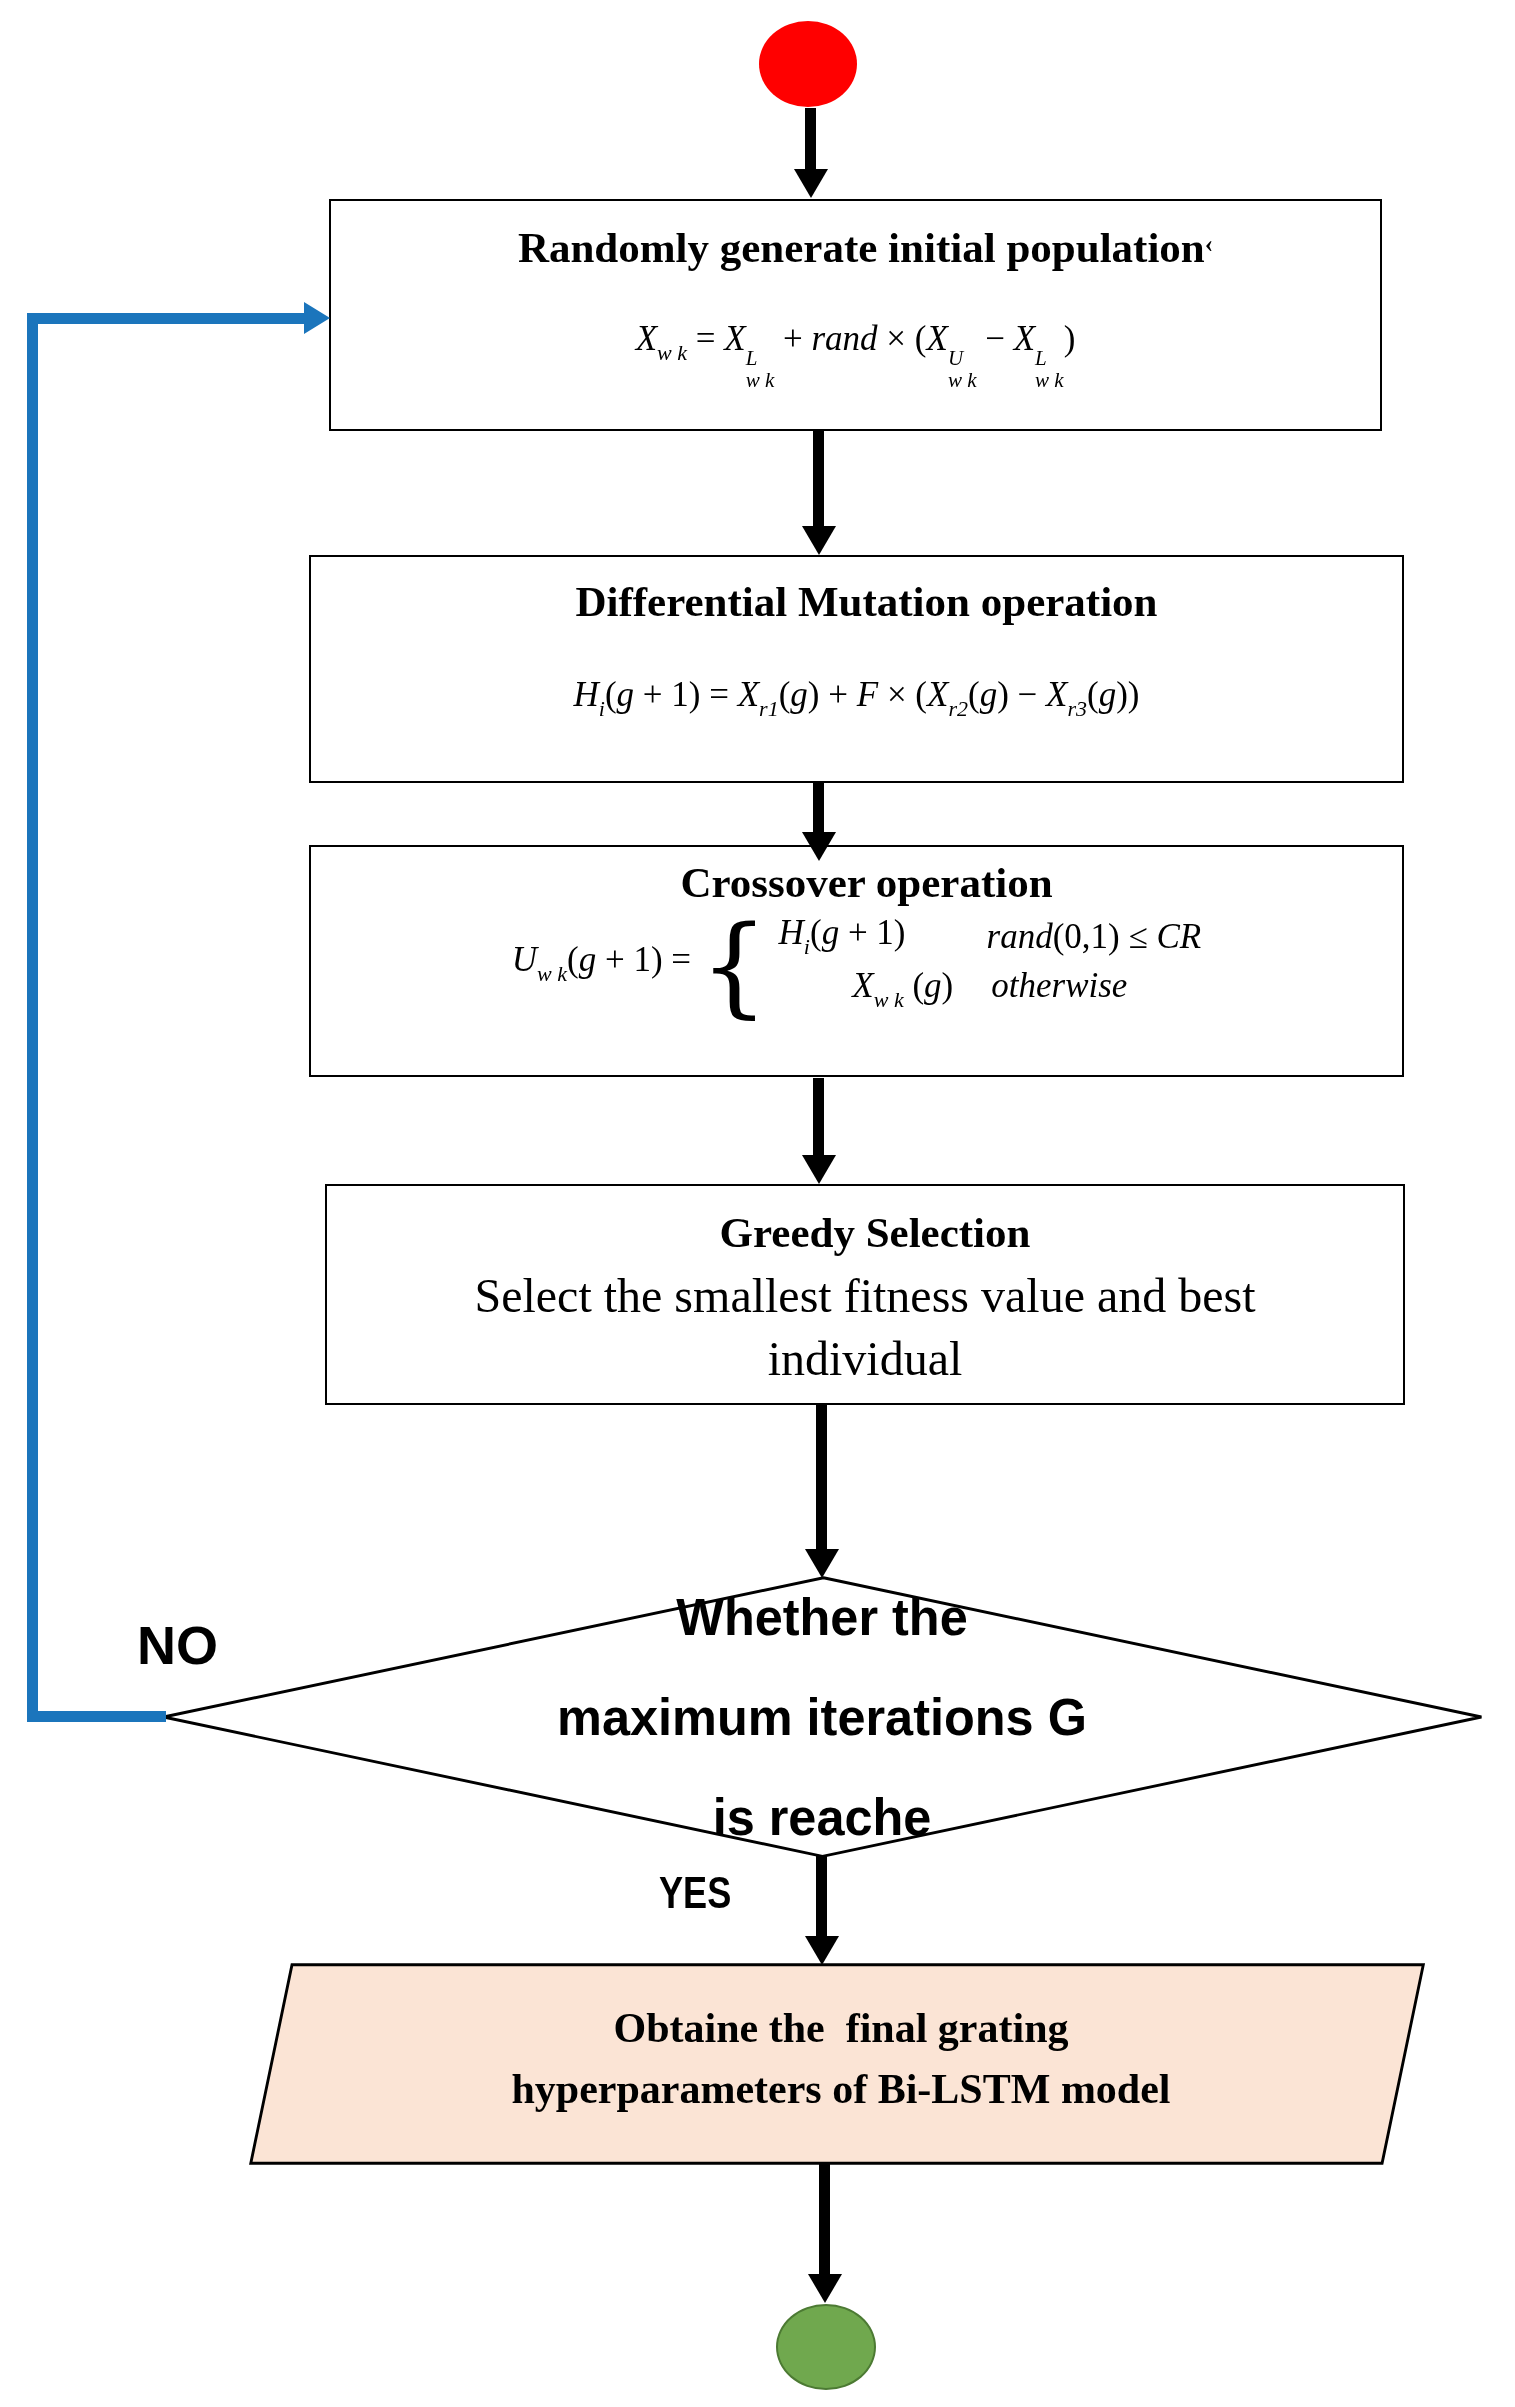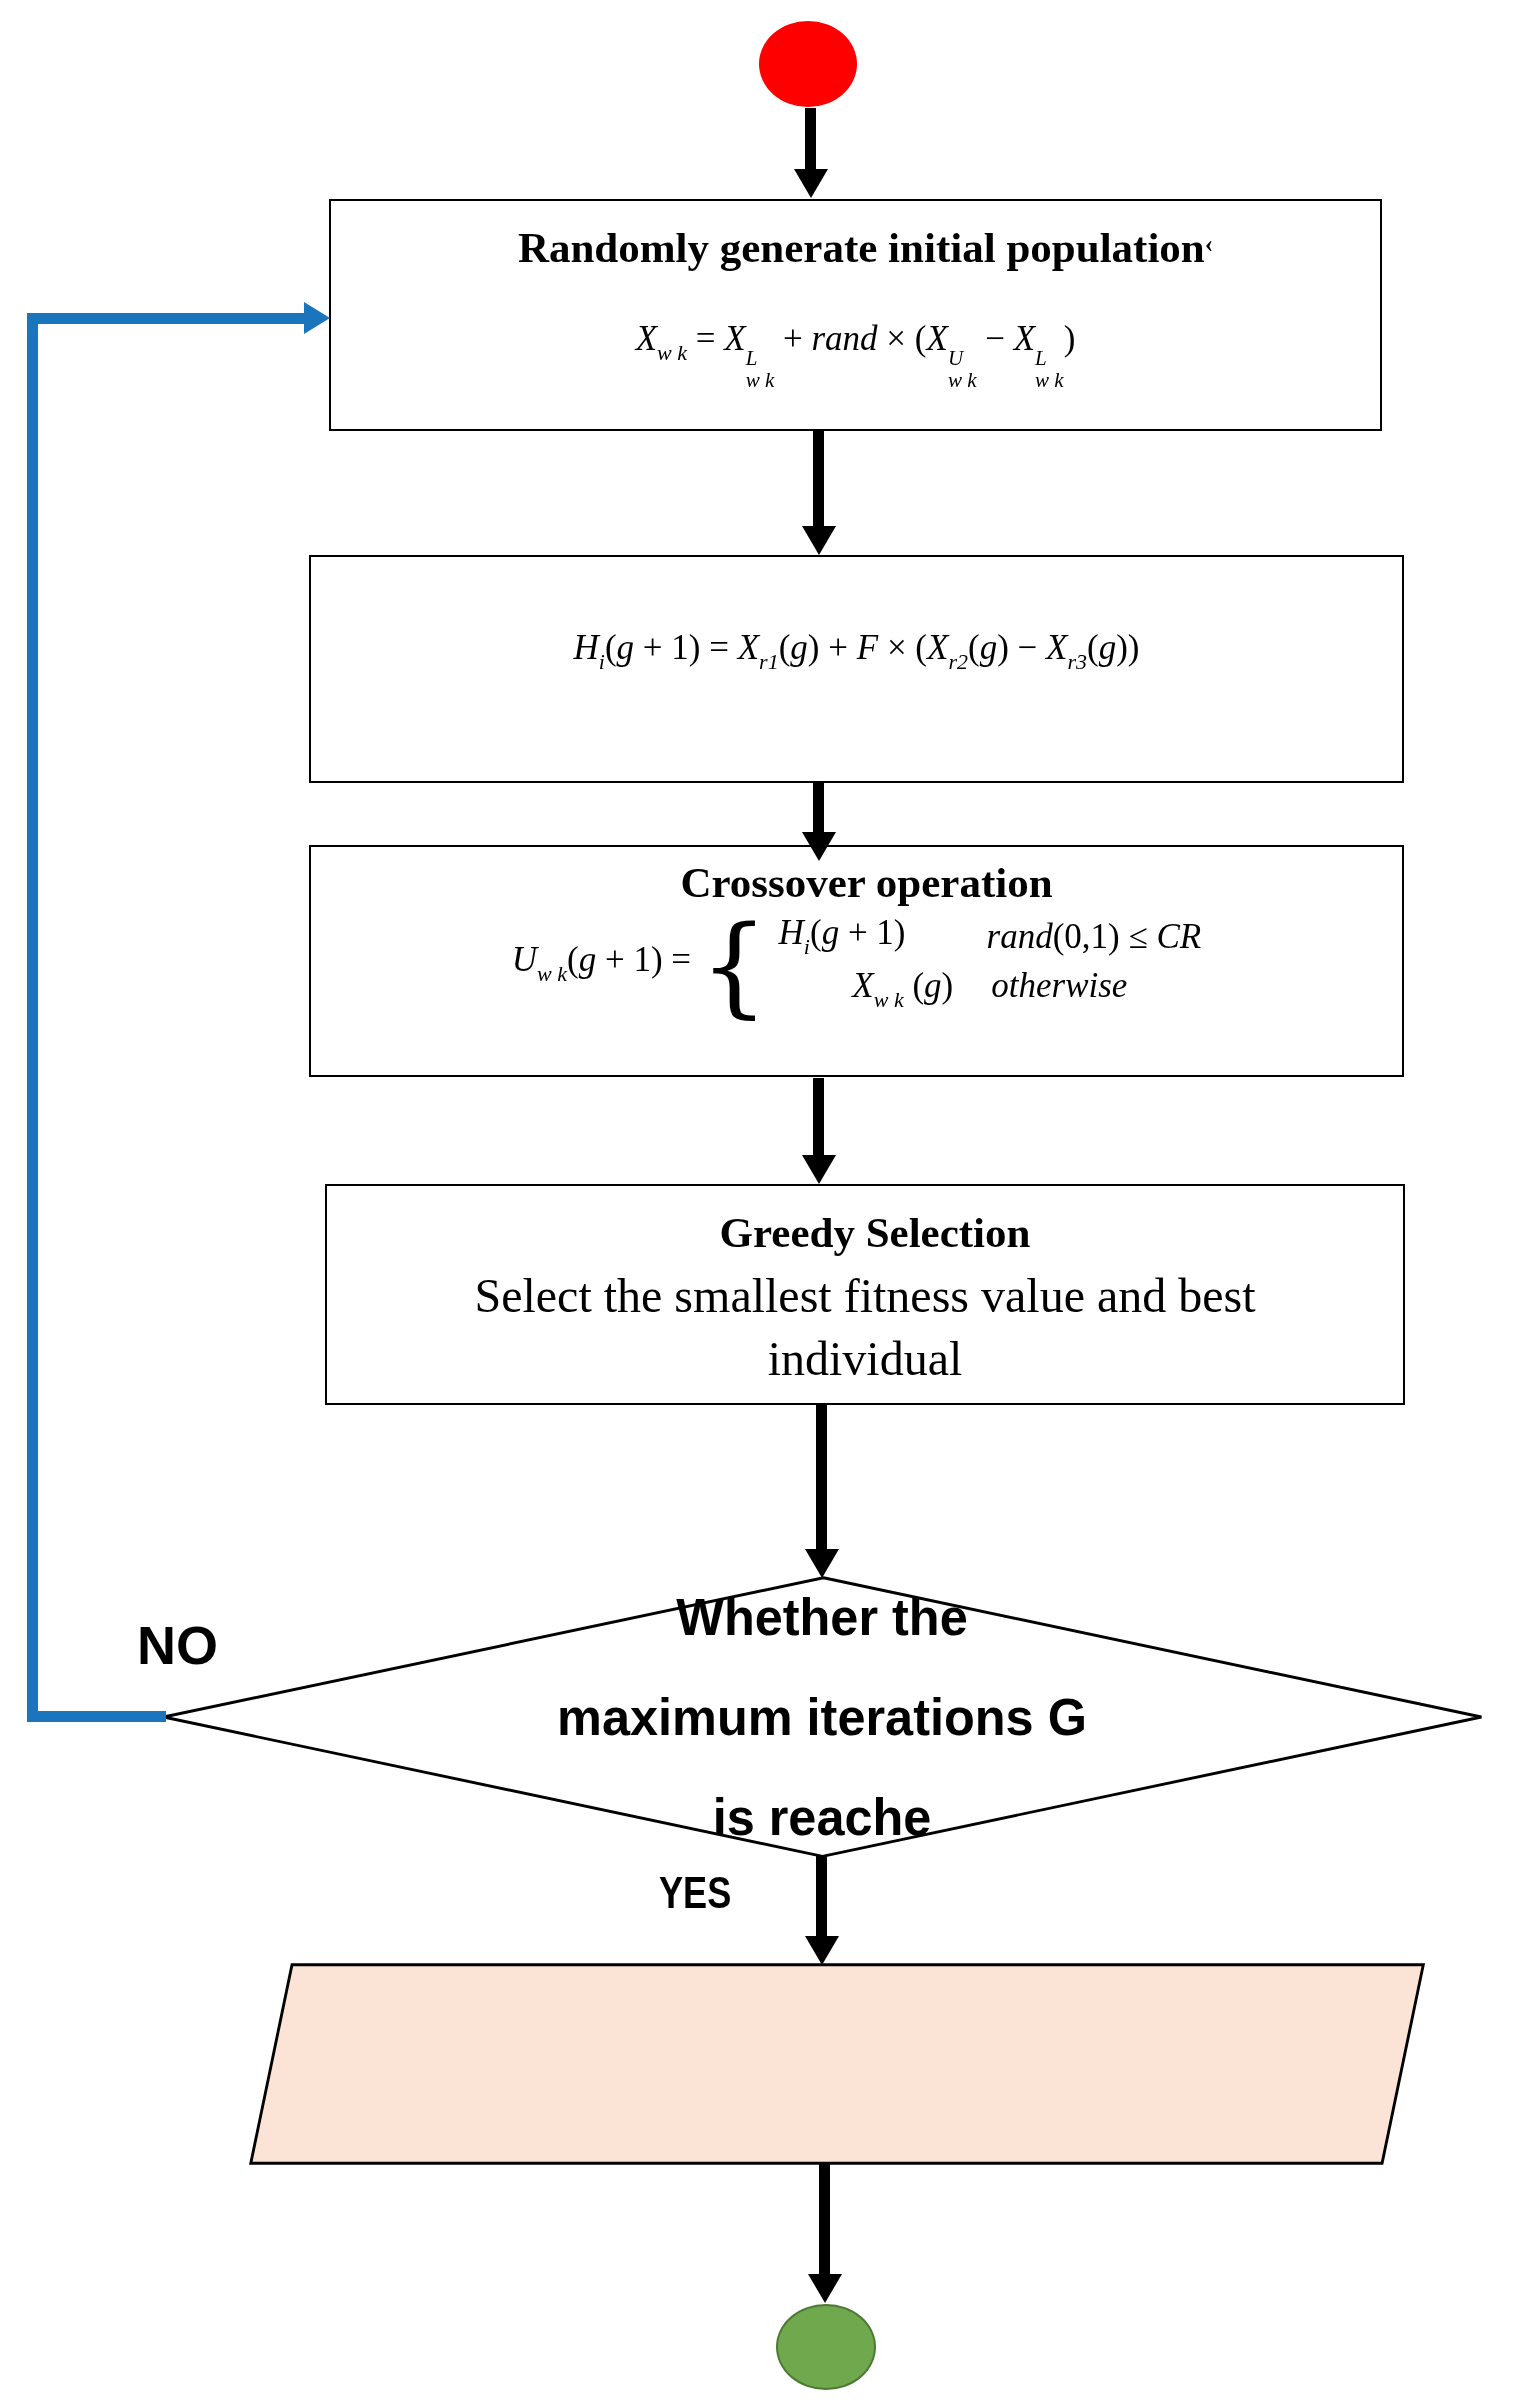--- a/index.html
+++ b/index.html
@@ -103,20 +103,21 @@
   <div class="loop loop-htop"></div>
   <div class="loop loop-hbot"></div>
   <div class="loop-head"></div>
 
   <div class="node" style="left:329px;top:199px;width:1053px;height:232px;padding-top:23px">
     <div class="title"><span>Randomly generate initial population</span><span class="title-mark">‹</span></div>
     <div class="formula" style="margin-top:48px"><span class="it">X</span><span class="sub">w k</span><span class="rm"> = </span><span class="it">X</span><span class="ss"><span>L</span><span>w k</span></span><span class="rm"> + </span><span class="it">rand</span><span class="rm"> × (</span><span class="it">X</span><span class="ss"><span>U</span><span>w k</span></span><span class="rm"> − </span><span class="it">X</span><span class="ss"><span>L</span><span>w k</span></span><span class="rm">)</span></div>
   </div>
 
   <div class="node" style="left:309px;top:555px;width:1095px;height:228px;padding-top:21px">
+    <div class="title">Differential Mutation operation</div>
     <div class="formula" style="margin-top:50px"><span class="it">H</span><span class="sub">i</span><span class="rm">(</span><span class="it">g</span><span class="rm"> + 1) = </span><span class="it">X</span><span class="sub">r1</span><span class="rm">(</span><span class="it">g</span><span class="rm">) + </span><span class="it">F</span><span class="rm"> × (</span><span class="it">X</span><span class="sub">r2</span><span class="rm">(</span><span class="it">g</span><span class="rm">) − </span><span class="it">X</span><span class="sub">r3</span><span class="rm">(</span><span class="it">g</span><span class="rm">))</span></div>
   </div>
 
   <div class="node" style="left:309px;top:845px;width:1095px;height:232px;padding-top:11.5px">
     <div class="title">Crossover operation</div>
     <div class="cases formula" style="margin-top:7.7px">
       <span><span class="it">U</span><span class="sub">w k</span><span class="rm">(</span><span class="it">g</span><span class="rm"> + 1) = </span></span>
       <span class="brace">{</span>
       <span class="case-rows">
         <span><span class="it">H</span><span class="sub">i</span><span class="rm">(</span><span class="it">g</span><span class="rm"> + 1)</span></span>
@@ -143,17 +144,21 @@
     <span class="dec-line">maximum iterations G</span>
     <span class="dec-line">is reache</span>
   </div>
 
   <div class="edge-label no-label">NO</div>
   <div class="edge-label yes-label">YES</div>
 
   <svg class="shape" style="left:240px;top:1960px" width="1196" height="209" viewBox="0 0 1245 218">
     <polygon points="53,5 1233,5 1190,212 10,212" fill="var(--output-fill,#fbe4d5)" stroke="#000000" stroke-width="3"></polygon>
   </svg>
+  <div class="out-text">
+    <div class="out-line">Obtaine the  final grating</div>
+    <div class="out-line">hyperparameters of Bi-LSTM model</div>
+  </div>
 
   <div class="ellipse end-ellipse"></div>
 
 </div>
 
 
 </body></html>

